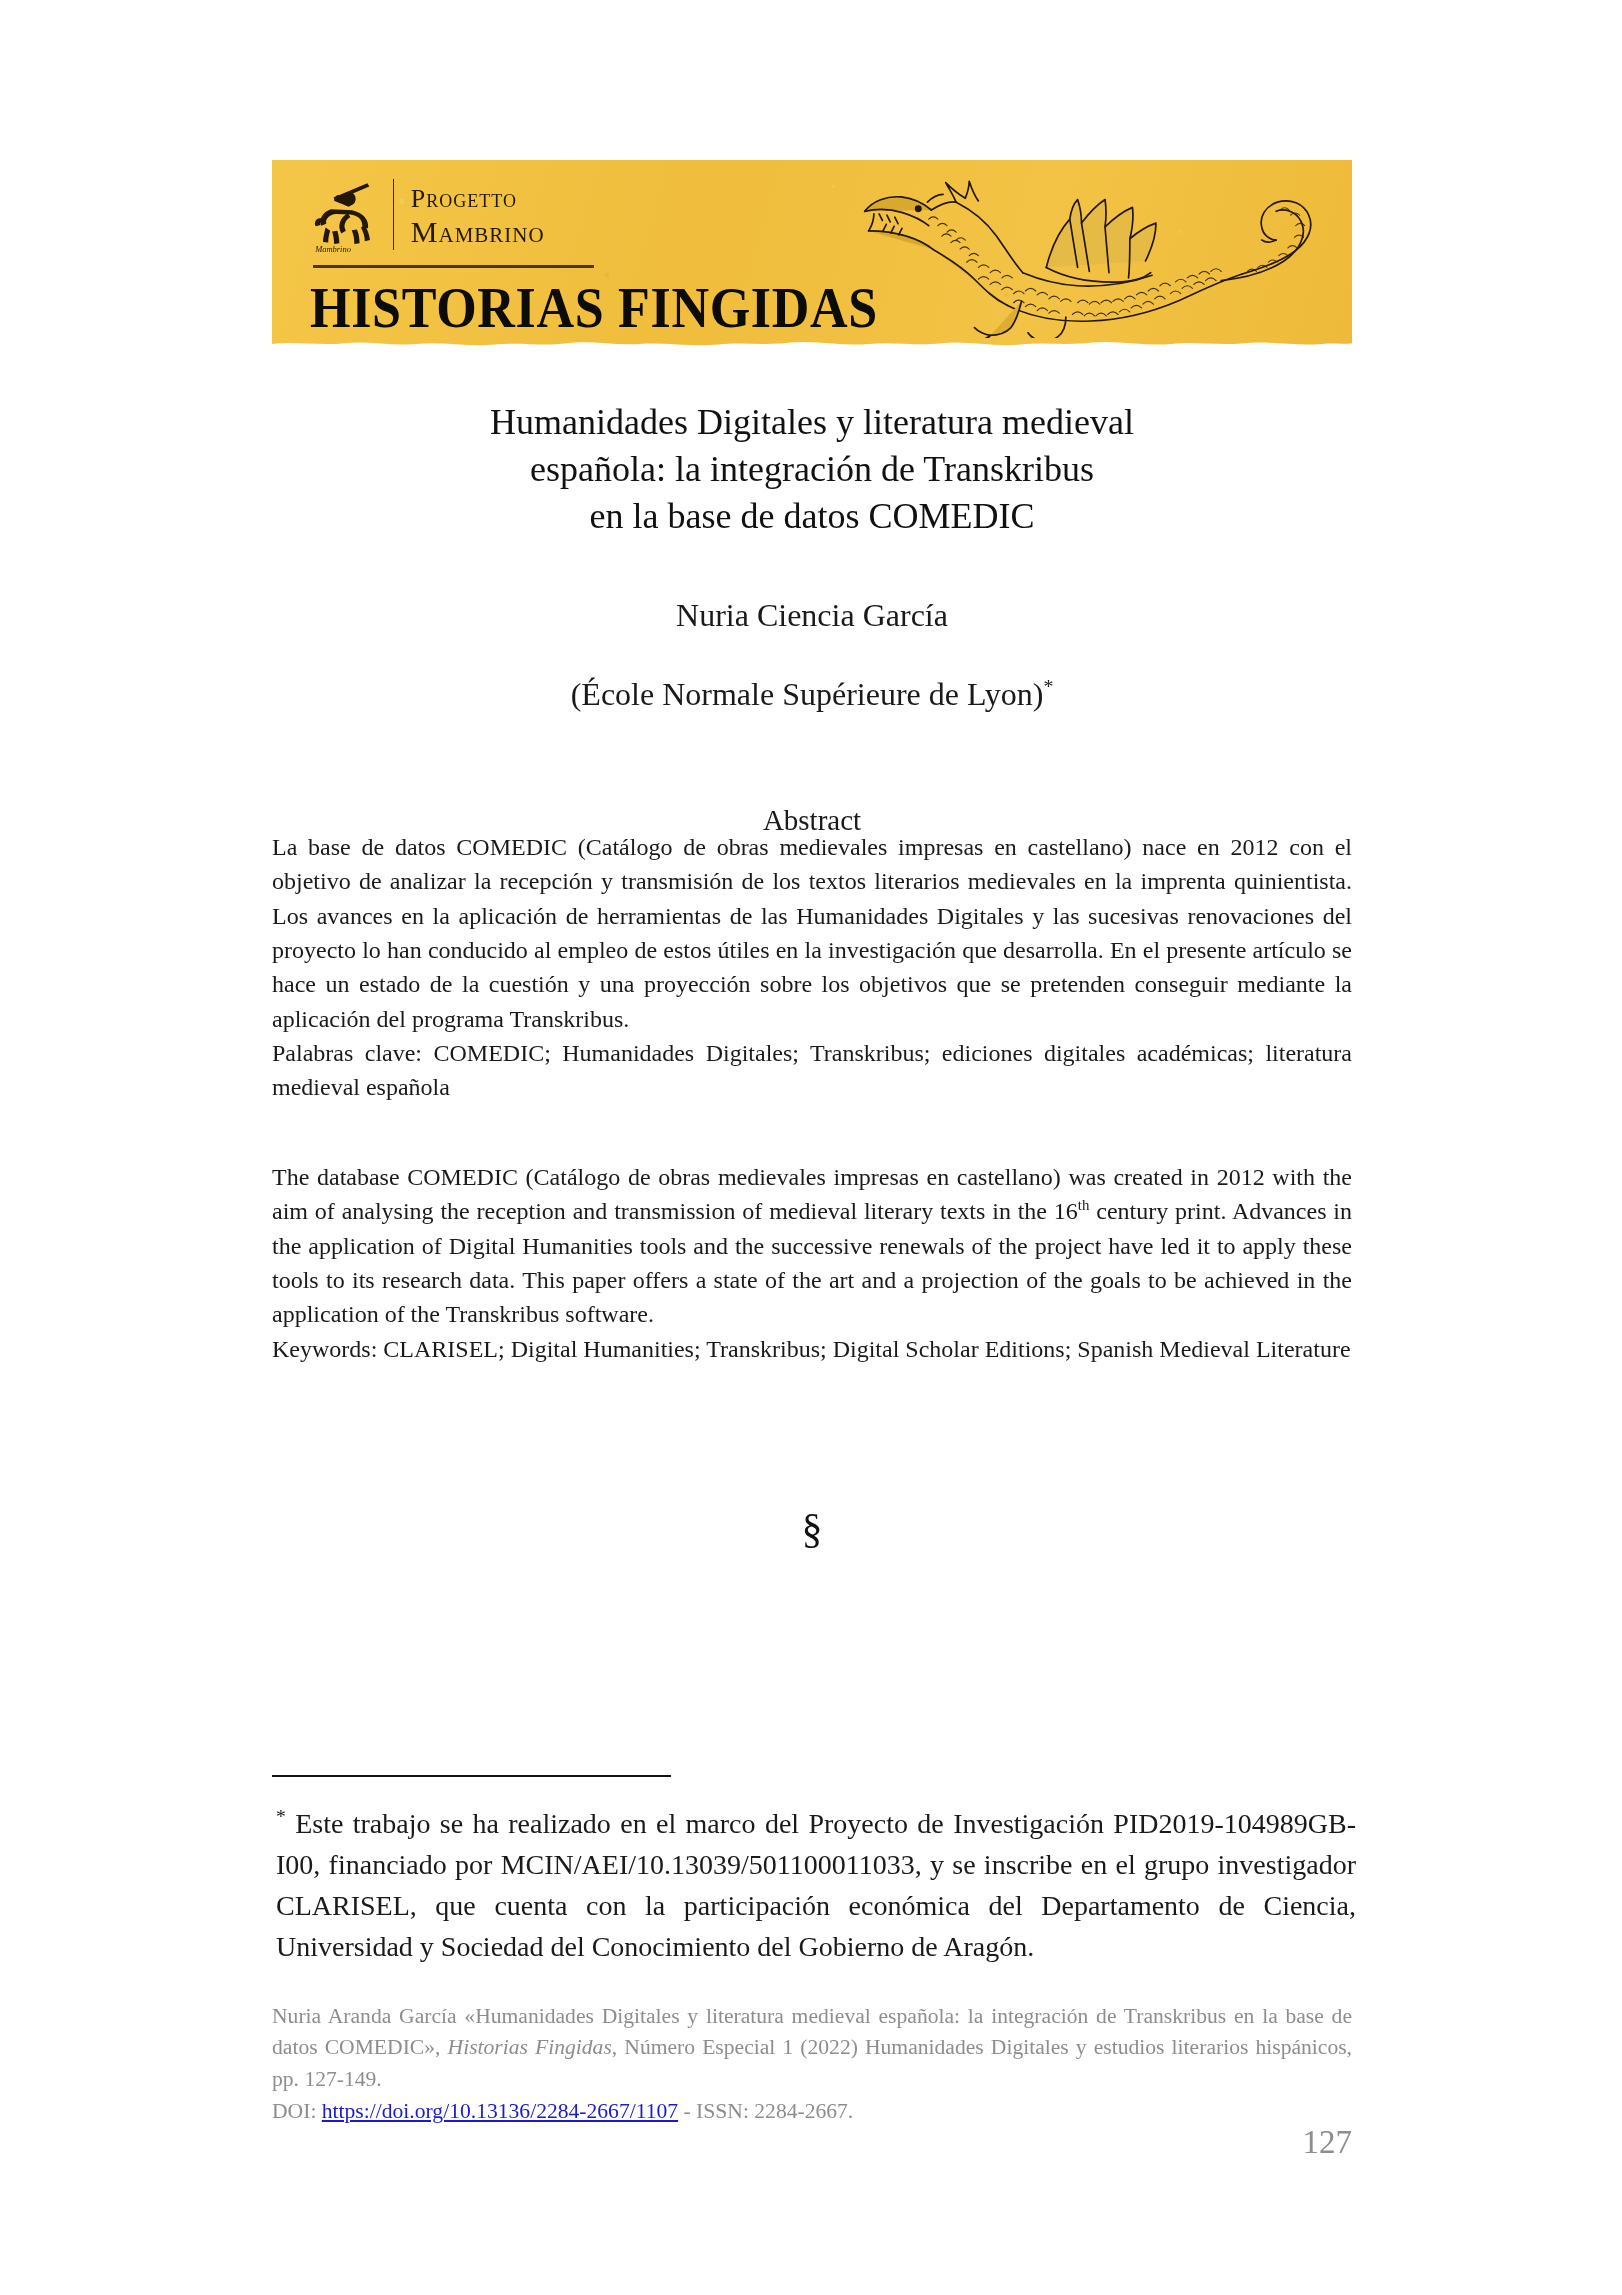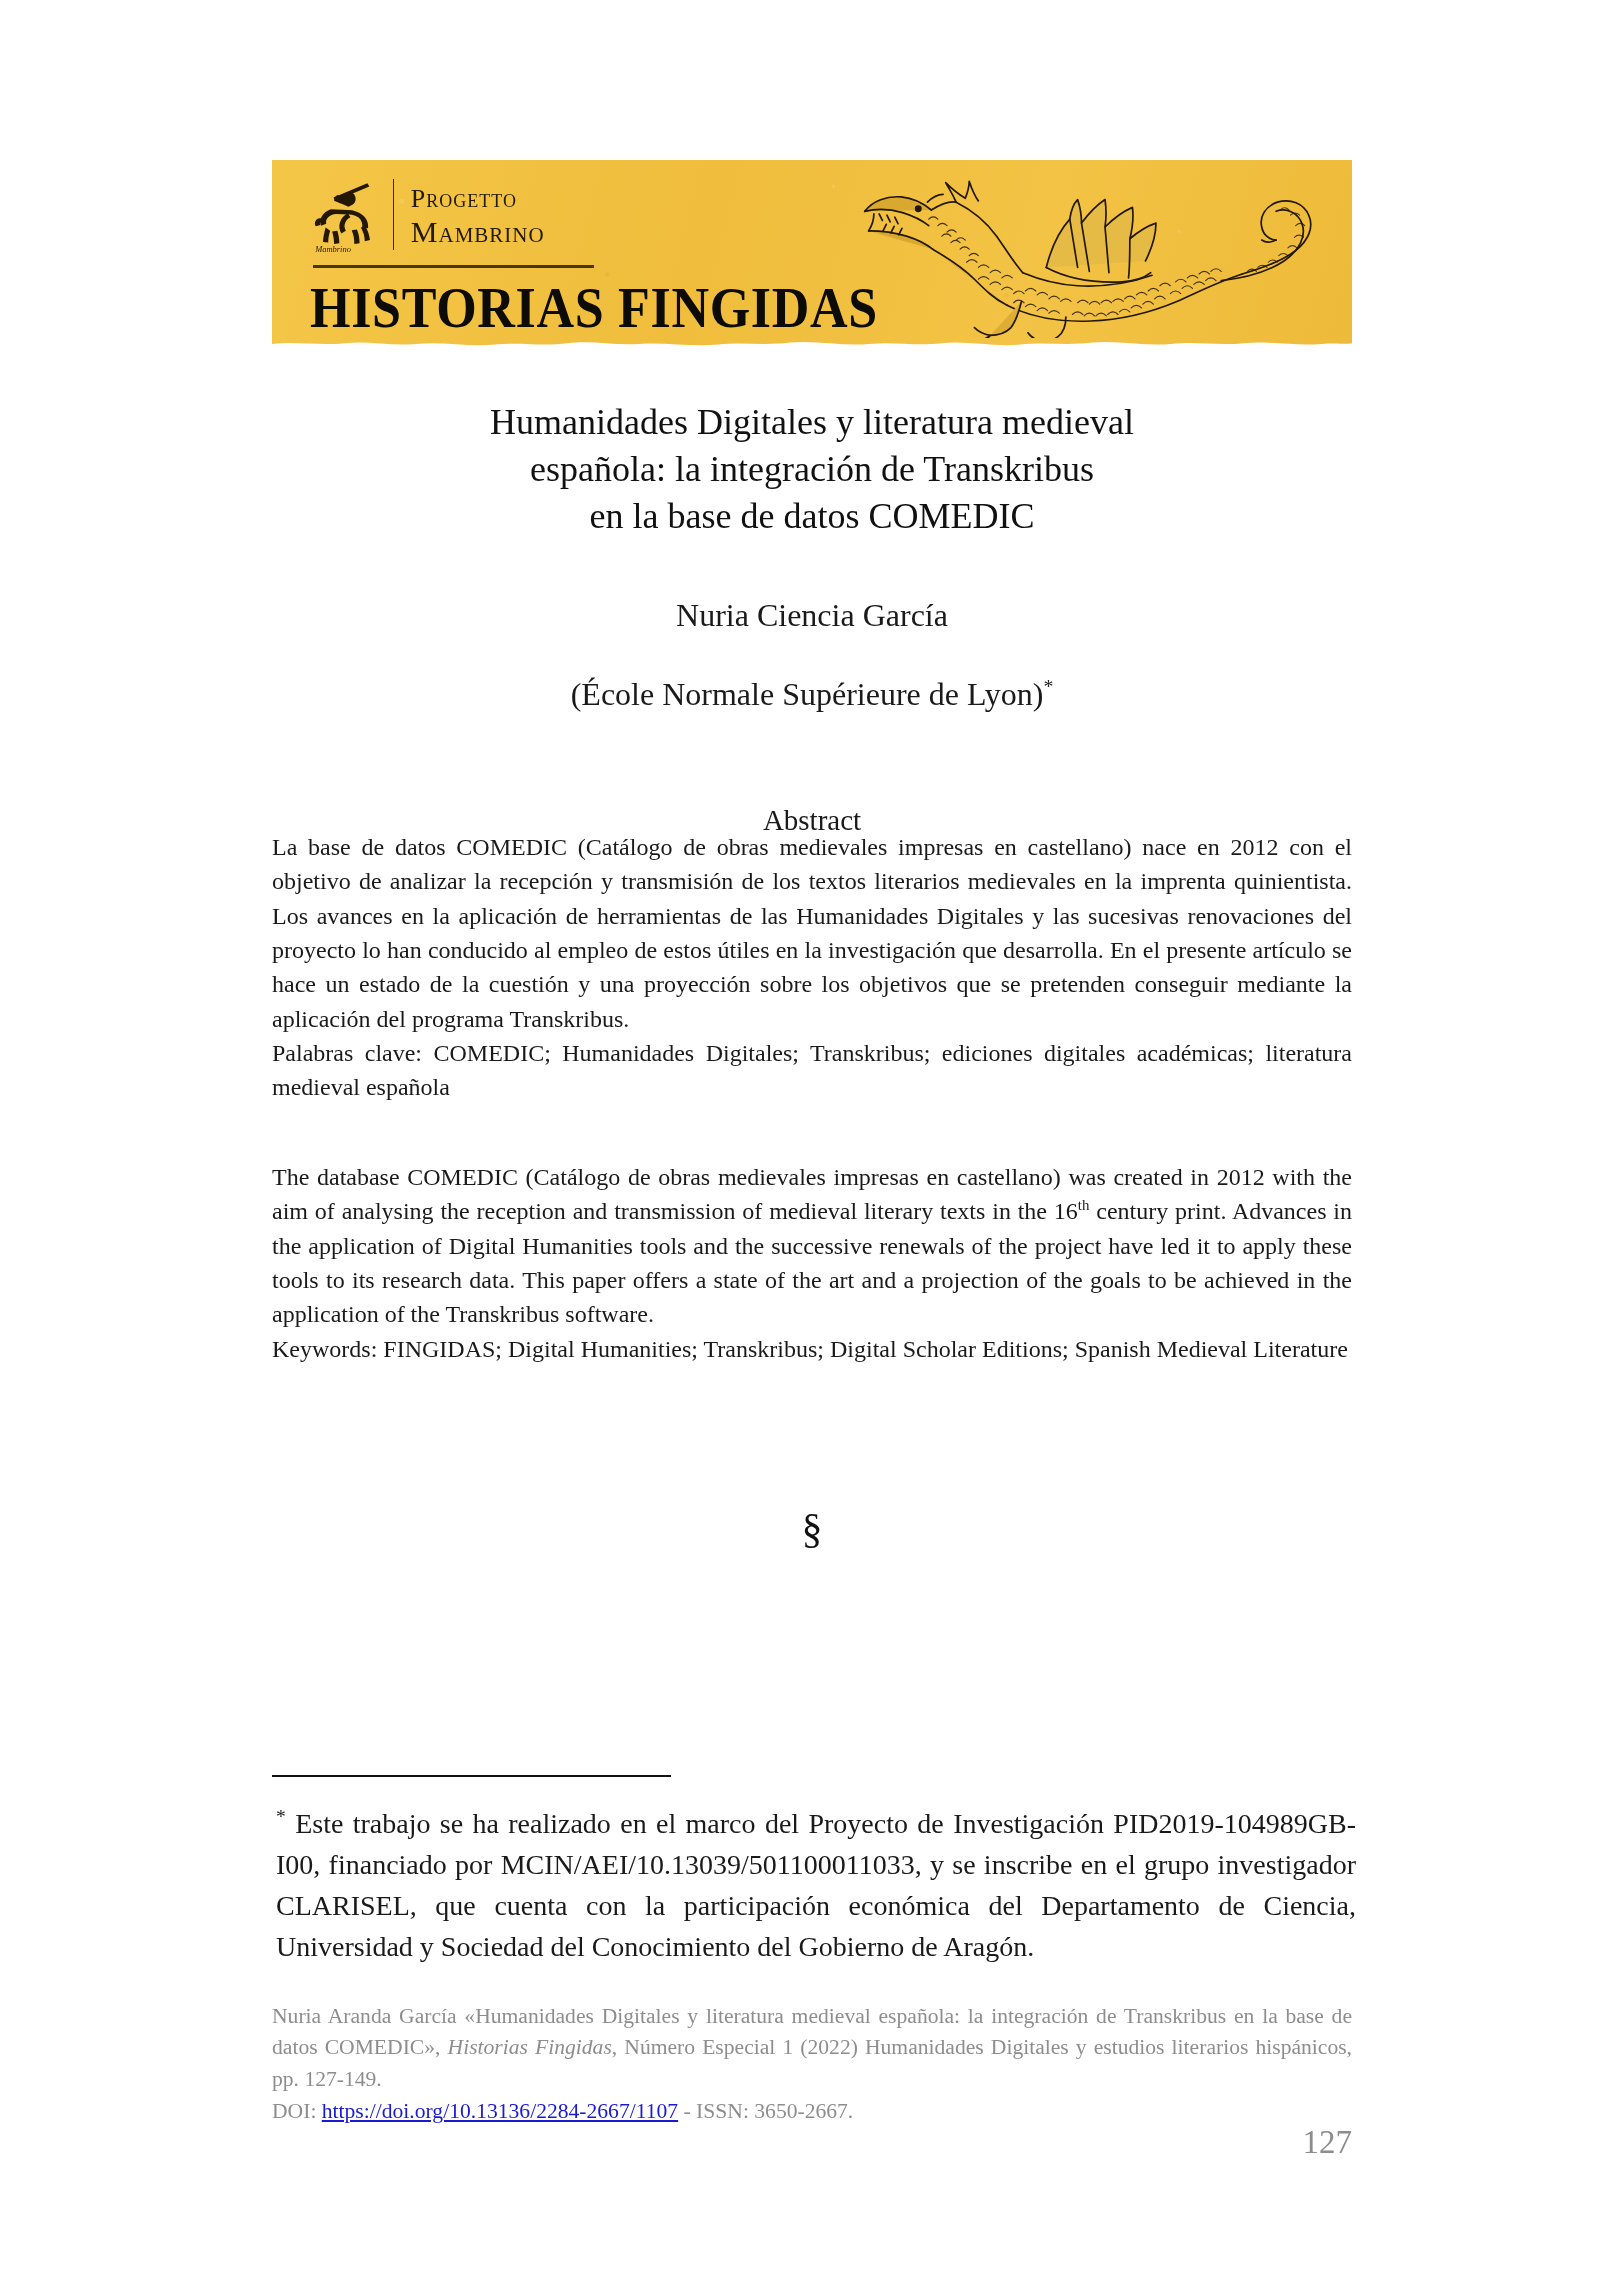--- a/index.html
+++ b/index.html
@@ -265,30 +265,30 @@
 
     <div class="abstract-label">Abstract</div>
 
     <div class="abs-es">
       <div>La base de datos COMEDIC (Catálogo de obras medievales impresas en castellano) nace en 2012 con el objetivo de analizar la recepción y transmisión de los textos literarios medievales en la imprenta quinientista. Los avances en la aplicación de herramientas de las Humanidades Digitales y las sucesivas renovaciones del proyecto lo han conducido al empleo de estos útiles en la investigación que desarrolla. En el presente artículo se hace un estado de la cuestión y una proyección sobre los objetivos que se pretenden conseguir mediante la aplicación del programa Transkribus.</div>
       <div class="kw">Palabras clave: COMEDIC; Humanidades Digitales; Transkribus; ediciones digitales académicas; literatura medieval española</div>
     </div>
 
     <div class="abs-en">
       <div><span>The database COMEDIC (Catálogo de obras medievales impresas en castellano) was created in 2012 with the aim of analysing the reception and transmission of medieval literary texts in the 16</span><sup>th</sup><span> century print. Advances in the application of Digital Humanities tools and the successive renewals of the project have led it to apply these tools to its research data. This paper offers a state of the art and a projection of the goals to be achieved in the application of the Transkribus software.</span></div>
-      <div class="kw">Keywords: FINGIDAS; Digital Humanities; Transkribus; Digital Scholar Editions; Spanish Medieval Literature</div>
+      <div class="kw">Keywords: CLARISEL; Digital Humanities; Transkribus; Digital Scholar Editions; Spanish Medieval Literature</div>
     </div>
 
     <div class="ornament">§</div>
 
     <div class="fn-rule"></div>
 
     <div class="footnote"><sup>*</sup><span> Este trabajo se ha realizado en el marco del Proyecto de Investigación PID2019-104989GB-I00, financiado por MCIN/AEI/10.13039/501100011033, y se inscribe en el grupo investigador CLARISEL, que cuenta con la participación económica del Departamento de Ciencia, Universidad y Sociedad del Conocimiento del Gobierno de Aragón.</span></div>
 
     <div class="footer">
       <span>Nuria Aranda García «Humanidades Digitales y literatura medieval española: la integración de Transkribus en la base de datos COMEDIC», </span><span class="ital">Historias Fingidas</span><span>, Número Especial 1 (2022) Humanidades Digitales y estudios literarios hispánicos, pp. 127-149.</span>
-      <div class="doi-line"><span>DOI: </span><a class="doi-link" href="#">https://doi.org/10.13136/2284-2667/1107</a><span> - ISSN: 3650-2667.</span></div>
+      <div class="doi-line"><span>DOI: </span><a class="doi-link" href="#">https://doi.org/10.13136/2284-2667/1107</a><span> - ISSN: 2284-2667.</span></div>
     </div>
 
     <div class="page-no">127</div>
   </div>
 </div>
 
 
 </body></html>

